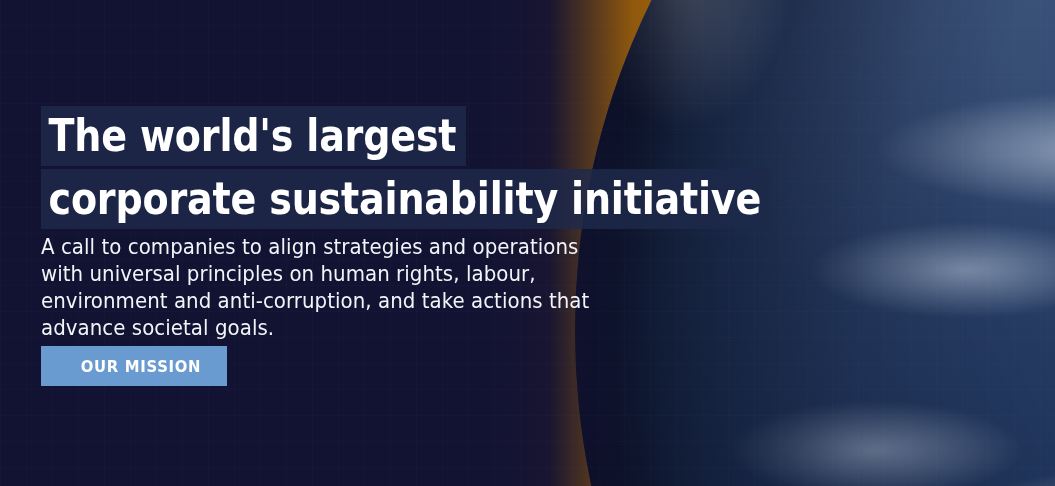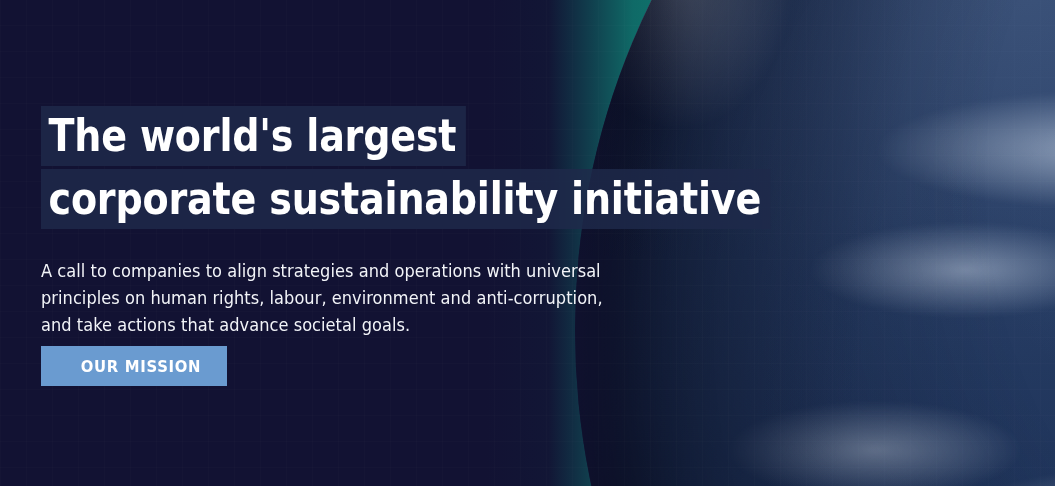--- a/index.html
+++ b/index.html
@@ -8,21 +8,21 @@
   html, body {
     width:1055px; height:486px;
     overflow:hidden;
     background:#121233;
     font-family:"Liberation Sans", sans-serif;
   }
 
   #hero {
     position:relative;
     width:1055px; height:486px;
-    background:#0f766e;
+    background:#a16207;
     overflow:hidden;
   }
 
   
   #globe-wrap {
     position:absolute;
     inset:0;
     overflow:hidden;
   }
 
@@ -168,24 +168,24 @@
     letter-spacing:-0.2px;
     padding:0 10px 0 8px;
     white-space:nowrap;
     transform:scaleX(.94);
     transform-origin:left center;
   }
   .headline-line + .headline-line { margin-top:3px; }
 
   #subtext {
     position:absolute;
-    left:0; top:257px;
+    left:0; top:233px;
     width:580px;
     color:#f2f4f8;
-    font-size:18px;
+    font-size:22px;
     line-height:27px;
     font-family:"DejaVu Sans Condensed","Liberation Sans","Liberation Sans", sans-serif;
     letter-spacing:.05px;
   }
 
   #cta {
     position:absolute;
     left:0; top:346px;
     width:186px; height:40px;
     background:#6a9bd0;

